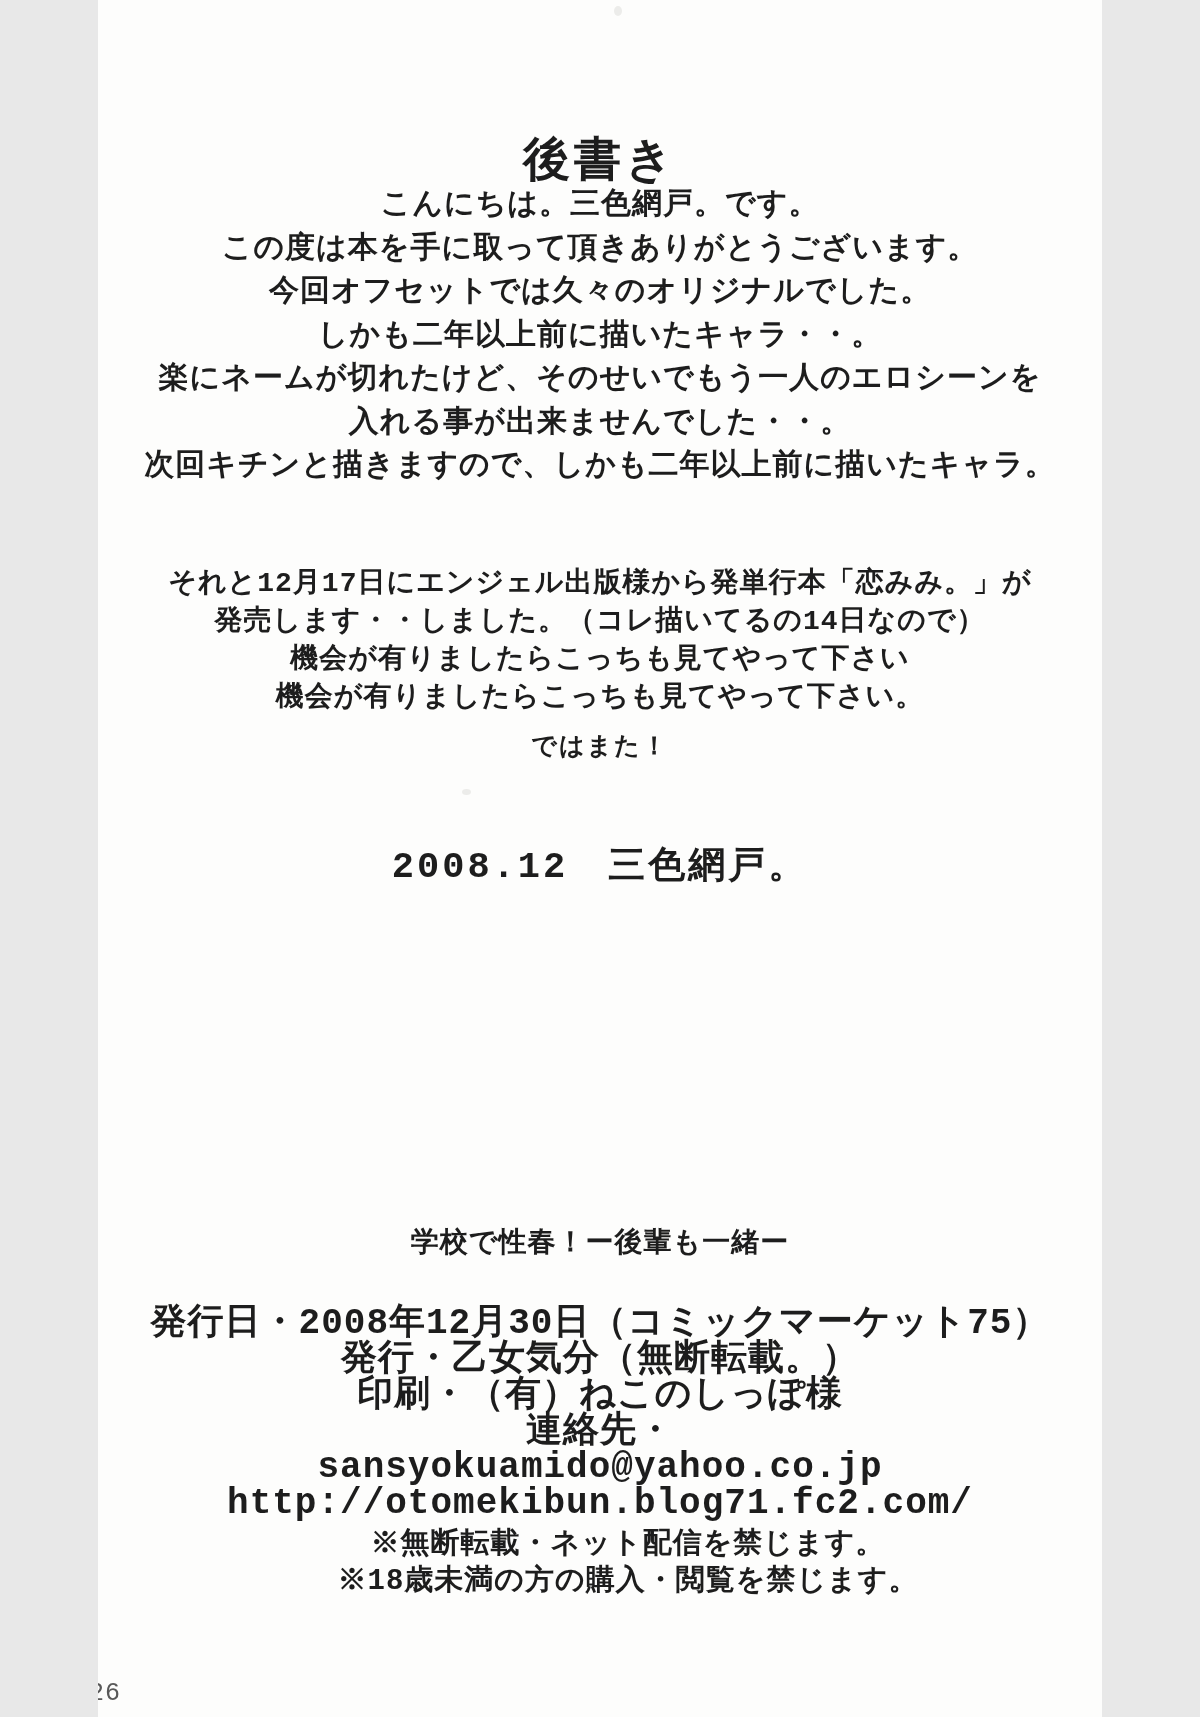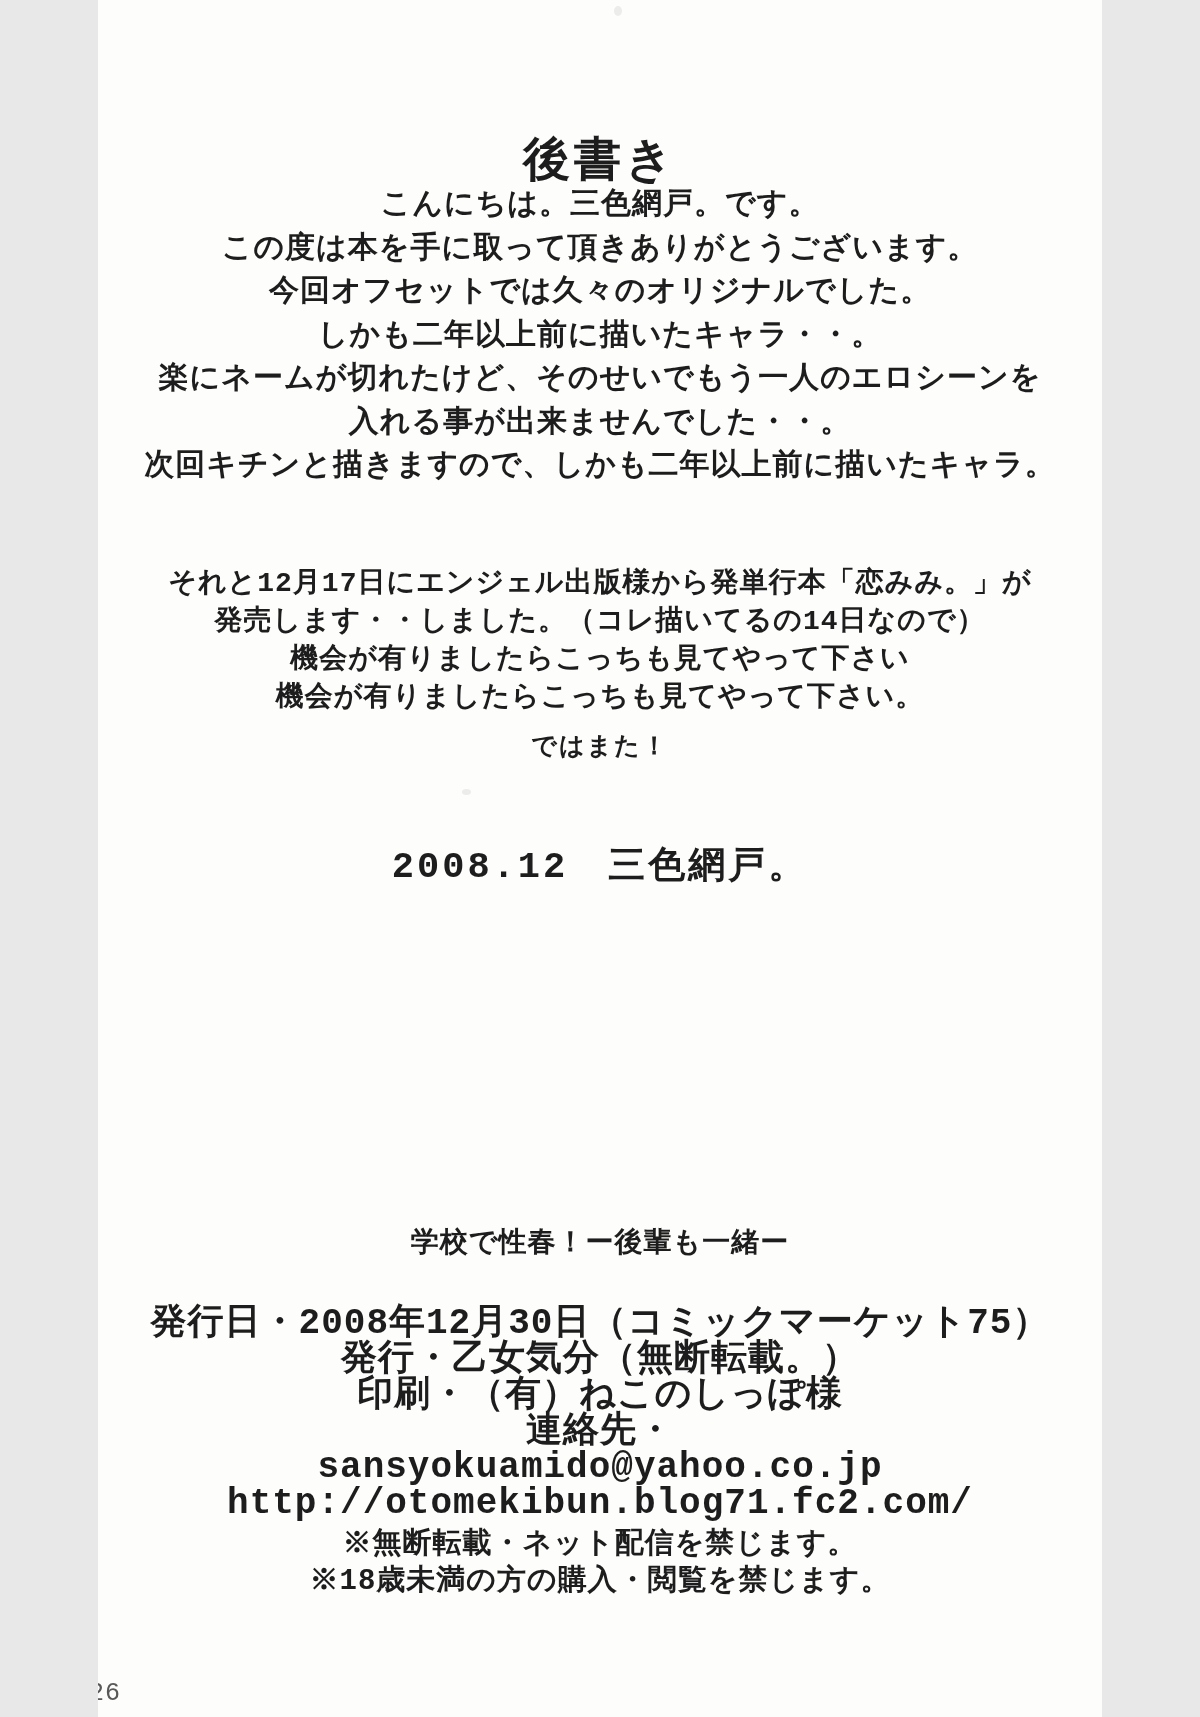--- a/index.html
+++ b/index.html
@@ -70,20 +70,21 @@
     line-height: 36px;
     letter-spacing: 1px;
     margin-top: 16px;
   }
   .notices {
     top: 1526px;
     font-size: 29px;
     font-weight: bold;
     line-height: 37px;
     letter-spacing: 1px;
+    padding-left: 28px;
   }
   .page-number {
     position: absolute;
     left: -9px;
     top: 1679px;
     font-size: 25px;
     font-weight: normal;
     color: #595959;
     letter-spacing: 1px;
   }

